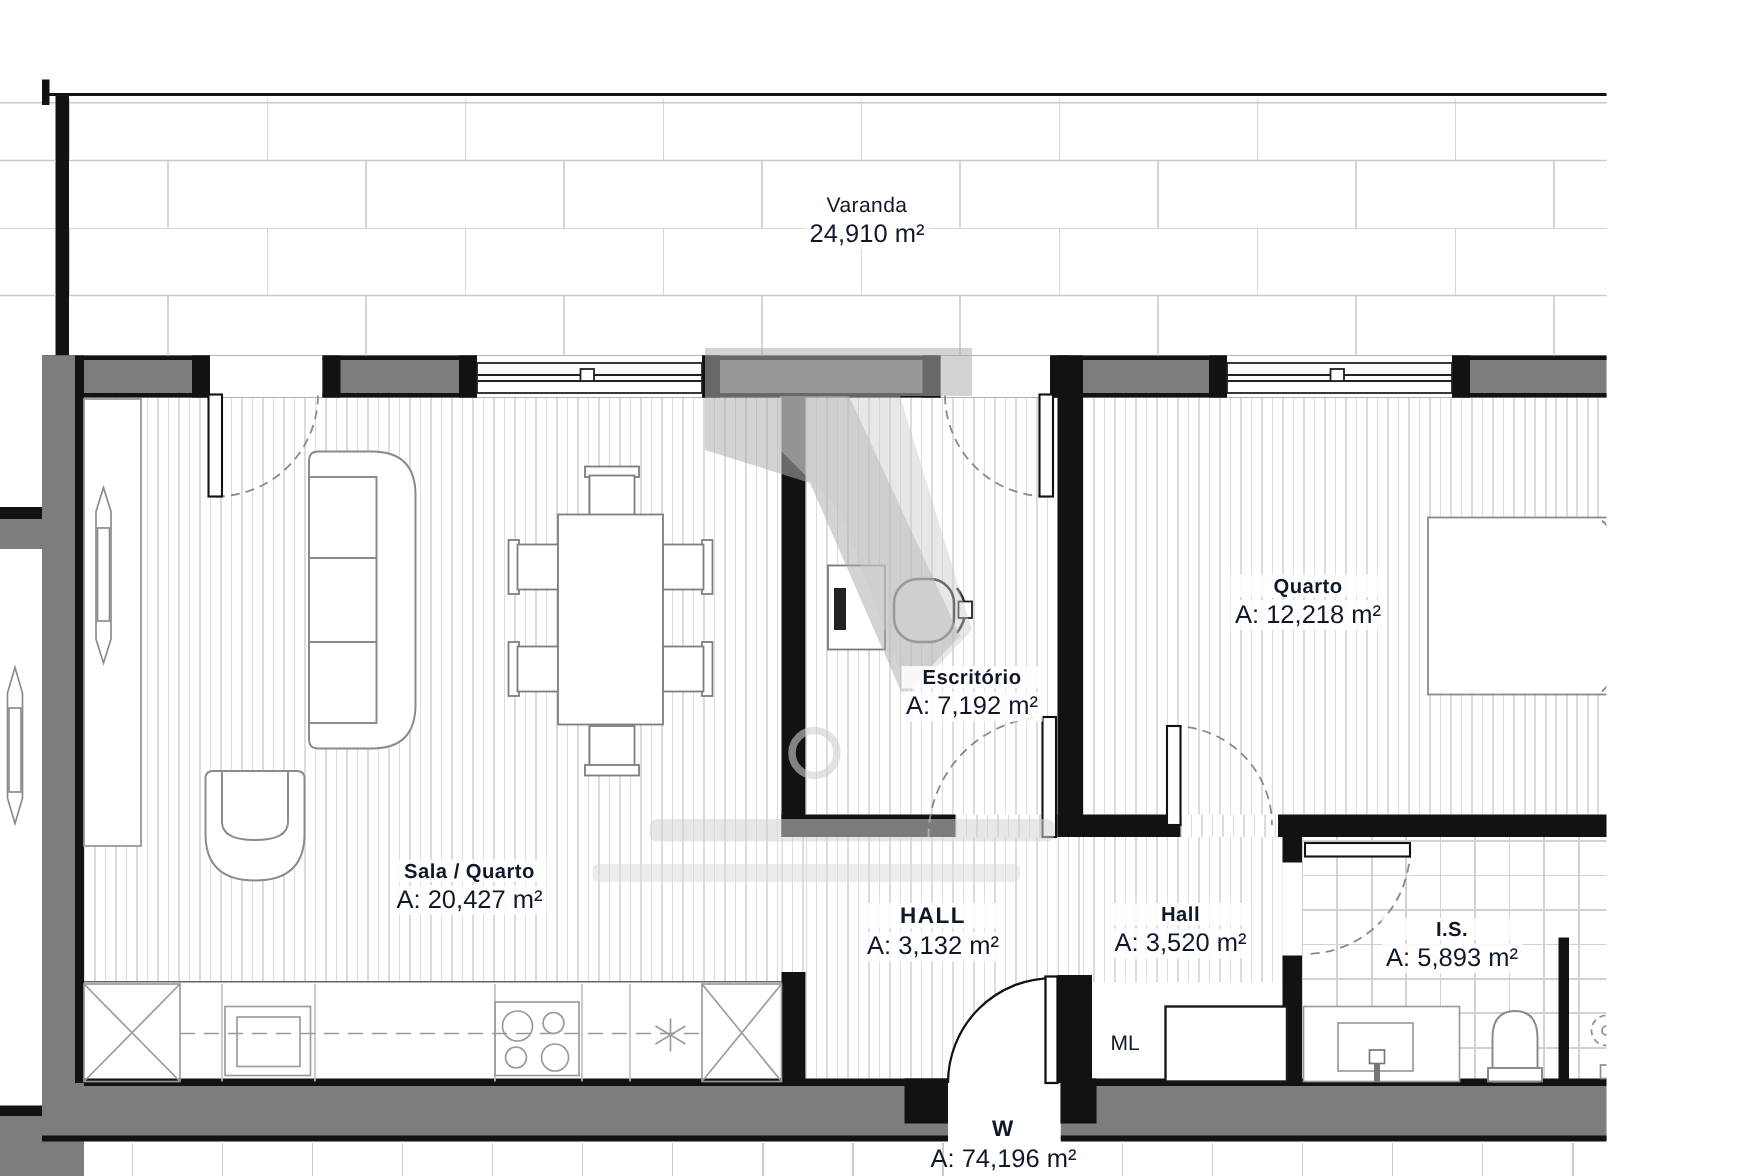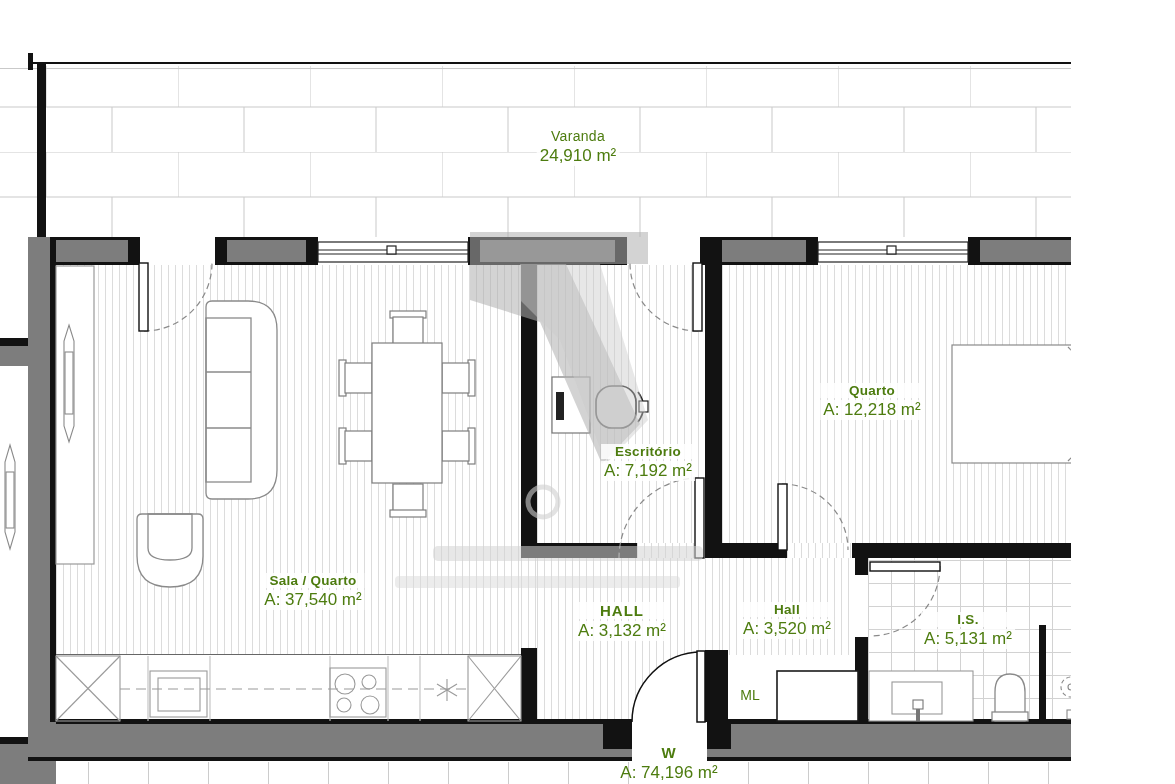--- a/index.html
+++ b/index.html
@@ -1,17 +1,17 @@
 <!DOCTYPE html>
 <html><head>
 <meta charset="utf-8">
 <style>
   html,body{margin:0;padding:0;background:#ffffff;}
   #plan{position:relative;width:1071px;height:784px;background:#fff;overflow:hidden;
-        font-family:"Liberation Sans", sans-serif;color:#4d7c0f;}
+        font-family:"Liberation Sans", sans-serif;color:#0f172a;}
   .abs{position:absolute;}
   .wallg{position:absolute;background:#7d7d7d;}
   .wallb{position:absolute;background:#121212;}
   .whitebox{position:absolute;background:#ffffff;}
   .hatch{position:absolute;background:repeating-linear-gradient(90deg,#dcdcdc 0,#dcdcdc 1px,transparent 1px,transparent 7px);}
   .tiles{position:absolute;background:
       repeating-linear-gradient(0deg,#d2d2d2 0,#d2d2d2 1px,transparent 1px,transparent 23px),
       repeating-linear-gradient(90deg,#d2d2d2 0,#d2d2d2 1px,transparent 1px,transparent 23px);}
   .wgrid{position:absolute;background:repeating-linear-gradient(90deg,#cccccc 0,#cccccc 1px,transparent 1px,transparent 60px);}
   .ngrid{position:absolute;background:repeating-linear-gradient(0deg,#d8d8d8 0,#d8d8d8 1px,transparent 1px,transparent 55px);}
@@ -273,41 +273,41 @@
       <rect x="395" y="576" width="285" height="12" rx="4" fill="#d9d9d9" opacity="0.5"></rect>
     </g>
   </svg>
 
   <div class="lbl" style="left:578px;top:128px">
     <div class="nm plain">Varanda</div>
     <div class="ar">24,910 m²</div>
   </div>
   <div class="lbl" style="left:313px;top:573px">
     <div class="nm">Sala / Quarto</div>
-    <div class="ar">A: 37,540 m²</div>
+    <div class="ar">A: 20,427 m²</div>
   </div>
   <div class="lbl" style="left:648px;top:444px">
     <div class="nm">Escritório</div>
     <div class="ar">A: 7,192 m²</div>
   </div>
   <div class="lbl" style="left:872px;top:383px">
     <div class="nm">Quarto</div>
     <div class="ar">A: 12,218 m²</div>
   </div>
   <div class="lbl" style="left:622px;top:602px">
     <div class="nm big">HALL</div>
     <div class="ar">A: 3,132 m²</div>
   </div>
   <div class="lbl" style="left:787px;top:602px">
     <div class="nm">Hall</div>
     <div class="ar">A: 3,520 m²</div>
   </div>
   <div class="lbl" style="left:968px;top:612px">
     <div class="nm">I.S.</div>
-    <div class="ar">A: 5,131 m²</div>
+    <div class="ar">A: 5,893 m²</div>
   </div>
   <div class="lbl" style="left:750px;top:687px">
     <div style="font-size:14px">ML</div>
   </div>
   <div class="lbl" style="left:669px;top:744px">
     <div class="nm big" style="background:transparent">W</div>
     <div class="ar" style="background:transparent">A: 74,196 m²</div>
   </div>
 
 </div>

